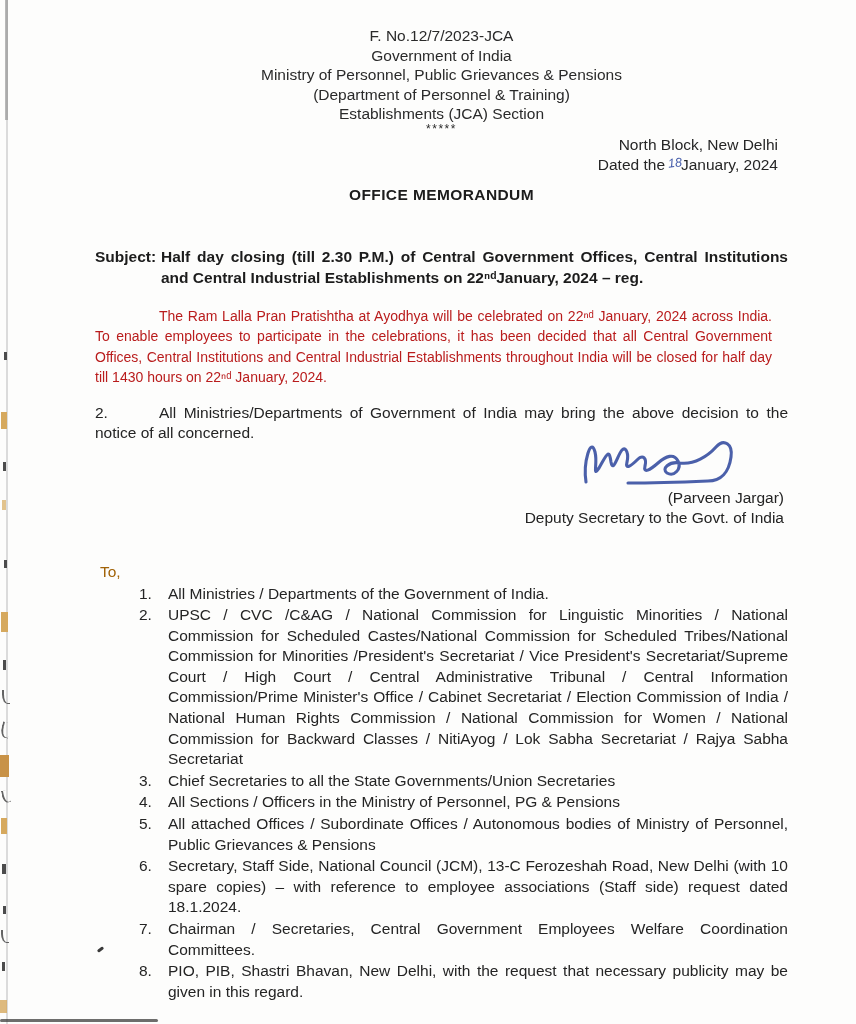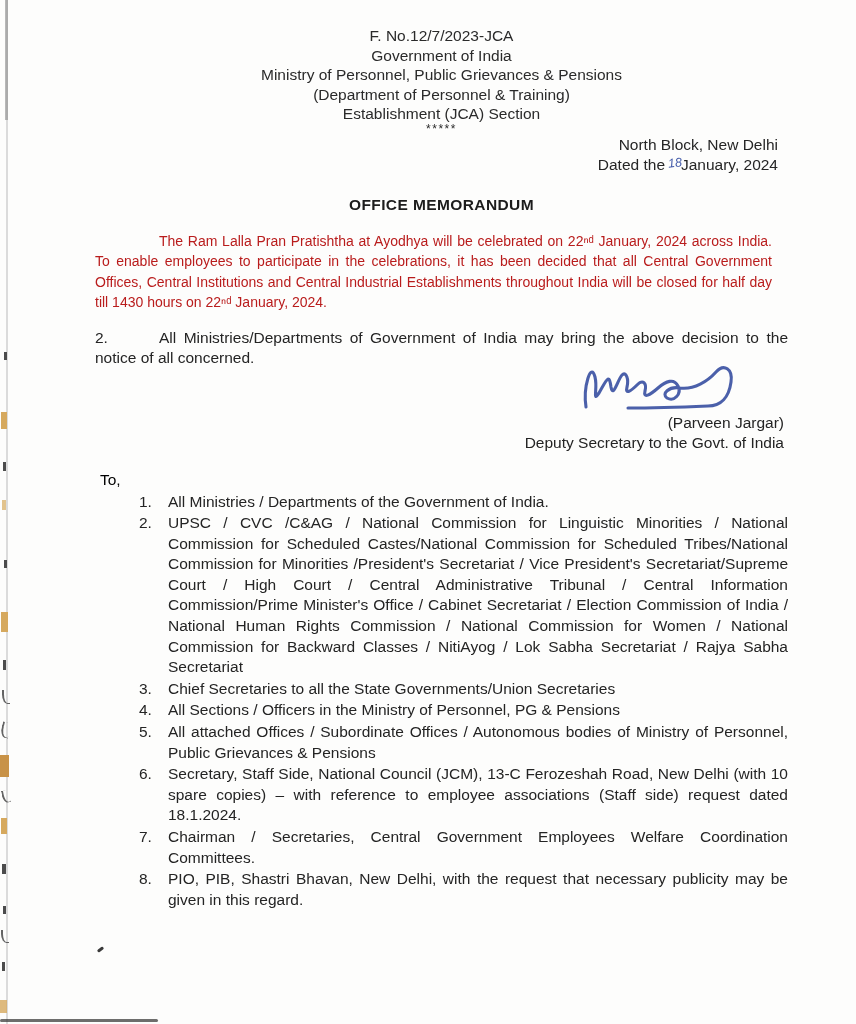--- a/index.html
+++ b/index.html
@@ -7,32 +7,32 @@
     position:relative;width:856px;height:1024px;overflow:hidden;
     background:#fdfdfc;
     font-family:"Liberation Sans","DejaVu Sans",sans-serif;
     color:#222;-webkit-font-smoothing:antialiased;
   }
   .content{position:absolute;left:95px;top:26px;width:693px;}
   .hdr{ text-align:center;font-size:15.5px;line-height:19.5px;color:#2a2a2a;}
   .stars{text-align:center;font-size:12px;line-height:11px;letter-spacing:1.5px;color:#2a2a2a;}
   .dateline{text-align:right;font-size:15.5px;line-height:20px;margin-top:0;padding-right:10px;color:#262626;}
   .hand{color:#3f57a7;font-style:italic;font-size:12.5px;display:inline-block;transform:rotate(-7deg);position:relative;top:-3px;margin:0 -1px 0 3px;}
-  .memo-title{text-align:center;font-weight:bold;font-size:15.5px;letter-spacing:.4px;margin-top:20px;color:#1c1c1c;}
+  .memo-title{text-align:center;font-weight:bold;font-size:15.5px;letter-spacing:.4px;margin-top:10px;color:#1c1c1c;}
   .subject{display:flex;margin-top:42px;font-weight:bold;font-size:15.5px;line-height:21.5px;color:#1c1c1c;}
   .subject .lbl{flex:none;width:66px;}
   .subject .txt{flex:1;text-align:justify;}
   .para1{margin:17px 16px 0 0;text-align:justify;text-indent:64px;font-size:14px;line-height:20.5px;color:#b91c1c;}
   .para2{margin:15px 0 0 0;text-align:justify;font-size:15.5px;line-height:20.5px;color:#242424;}
   .para2 .num{display:inline-block;width:64px;}
   .sigblock{position:relative;text-align:right;margin-top:-18px;padding-right:4px;}
   .sig-ink{display:inline-block;margin:0 26px -6px 0;}
   .sig-name{font-size:15.5px;line-height:20px;color:#242424;}
   .sig-desig{font-size:15.5px;line-height:20px;color:#242424;}
-  .salutation{margin-top:18px;margin-left:5px;font-size:15.5px;color:#000000;}
+  .salutation{margin-top:35px;margin-left:5px;font-size:15.5px;color:#a16207;}
   .dist{list-style:none;margin:3px 0 0 0;padding:0;}
   .dist li{display:flex;font-size:15.5px;line-height:20.6px;margin-bottom:1px;color:#242424;}
   .dist .n{flex:none;width:29px;margin-left:44px;}
   .dist .t{flex:1;text-align:justify;}
   
   .edge-line{position:absolute;left:6px;top:0;width:2px;height:1024px;background:#bfbfbf;opacity:.55;}
   .edge-line-top{position:absolute;left:5px;top:0;width:3px;height:120px;background:#8a8a8a;opacity:.6;}
   .amber{position:absolute;background:#d6a95e;}
   .tick{position:absolute;background:#4c4c4c;}
   .curl{position:absolute;border-left:2px solid #3f3f3f;border-bottom:1px solid #3f3f3f;border-radius:0 0 0 70%;opacity:.8;}
@@ -65,30 +65,34 @@
   <div class="curl" style="left:1px;top:930px;width:6px;height:12px;"></div>
   <div class="bottom-line"></div>
   <div class="apos"></div>
 
   <div class="content">
 
     <div class="hdr">F. No.12/7/2023-JCA</div>
     <div class="hdr">Government of India</div>
     <div class="hdr">Ministry of Personnel, Public Grievances &amp; Pensions</div>
     <div class="hdr">(Department of Personnel &amp; Training)</div>
-    <div class="hdr">Establishment (JCA) Section</div>
+    <div class="hdr">Establishments (JCA) Section</div>
     <div class="stars">*****</div>
 
     <div class="dateline">
       <div>North Block, New Delhi</div>
       <div><span>Dated the</span><span class="hand">18</span><span>January, 2024</span></div>
     </div>
 
     <div class="memo-title">OFFICE MEMORANDUM</div>
 
+    <div class="subject">
+      <span class="lbl">Subject:</span>
+      <span class="txt">Half day closing (till 2.30 P.M.) of Central Government Offices, Central Institutions and Central Industrial Establishments on 22ⁿᵈJanuary, 2024 – reg.</span>
+    </div>
 
     <p class="para1">The Ram Lalla Pran Pratishtha at Ayodhya will be celebrated on 22ⁿᵈ January, 2024 across India. To enable employees to participate in the celebrations, it has been decided that all Central Government Offices, Central Institutions and Central Industrial Establishments throughout India will  be  closed for half day till 1430 hours on 22ⁿᵈ January, 2024.</p>
 
     <p class="para2"><span class="num">2.</span><span>All Ministries/Departments of Government of India may bring the above decision to the notice of all concerned.</span></p>
 
     <div class="sigblock">
       <svg class="sig-ink" width="186" height="64" viewBox="0 0 186 64">
         <path d="M14 56 C11 36 19 10 23 26 C26 38 20 52 27 42 C35 28 37 22 39 36 C41 48 46 28 50 24 C54 20 57 28 55 36 C53 44 59 40 65 34 C71 28 75 32 73 40 C71 48 78 44 86 37 C94 30 102 27 106 35 C110 43 102 51 95 47 C89 43 97 35 108 37 C122 39 136 30 144 21 C152 12 161 18 159 31 C157 46 149 55 136 55 C112 56 72 57 56 57" fill="none" stroke="#3c52a3" stroke-width="3.1" stroke-linecap="round" stroke-linejoin="round" opacity="0.92"></path>
       </svg>
       <div class="sig-name">(Parveen Jargar)</div>

